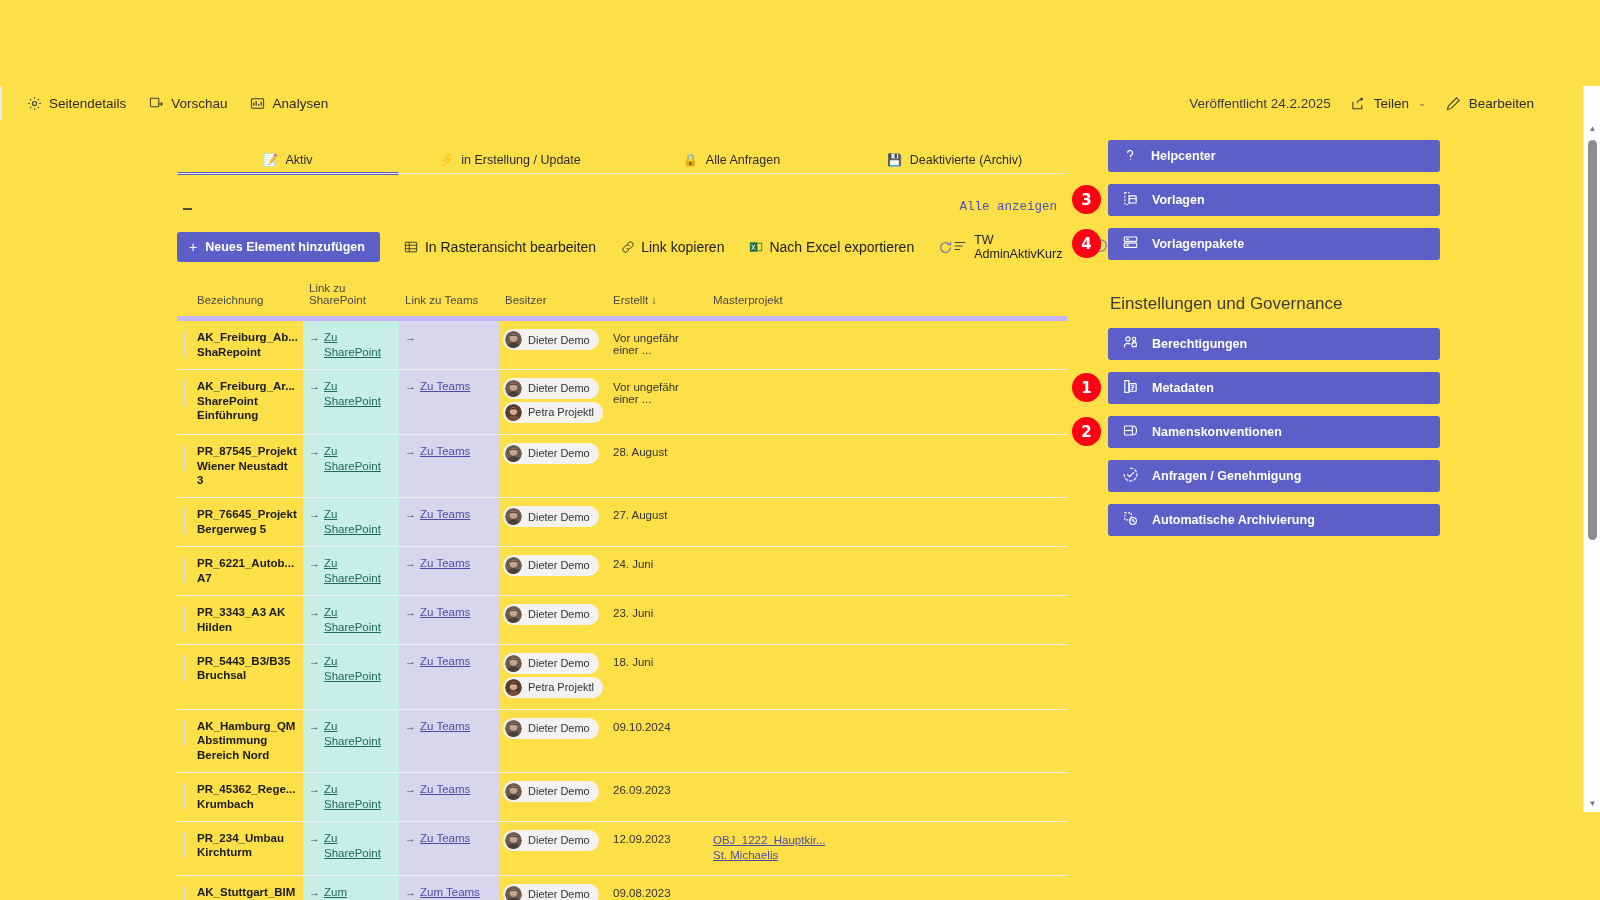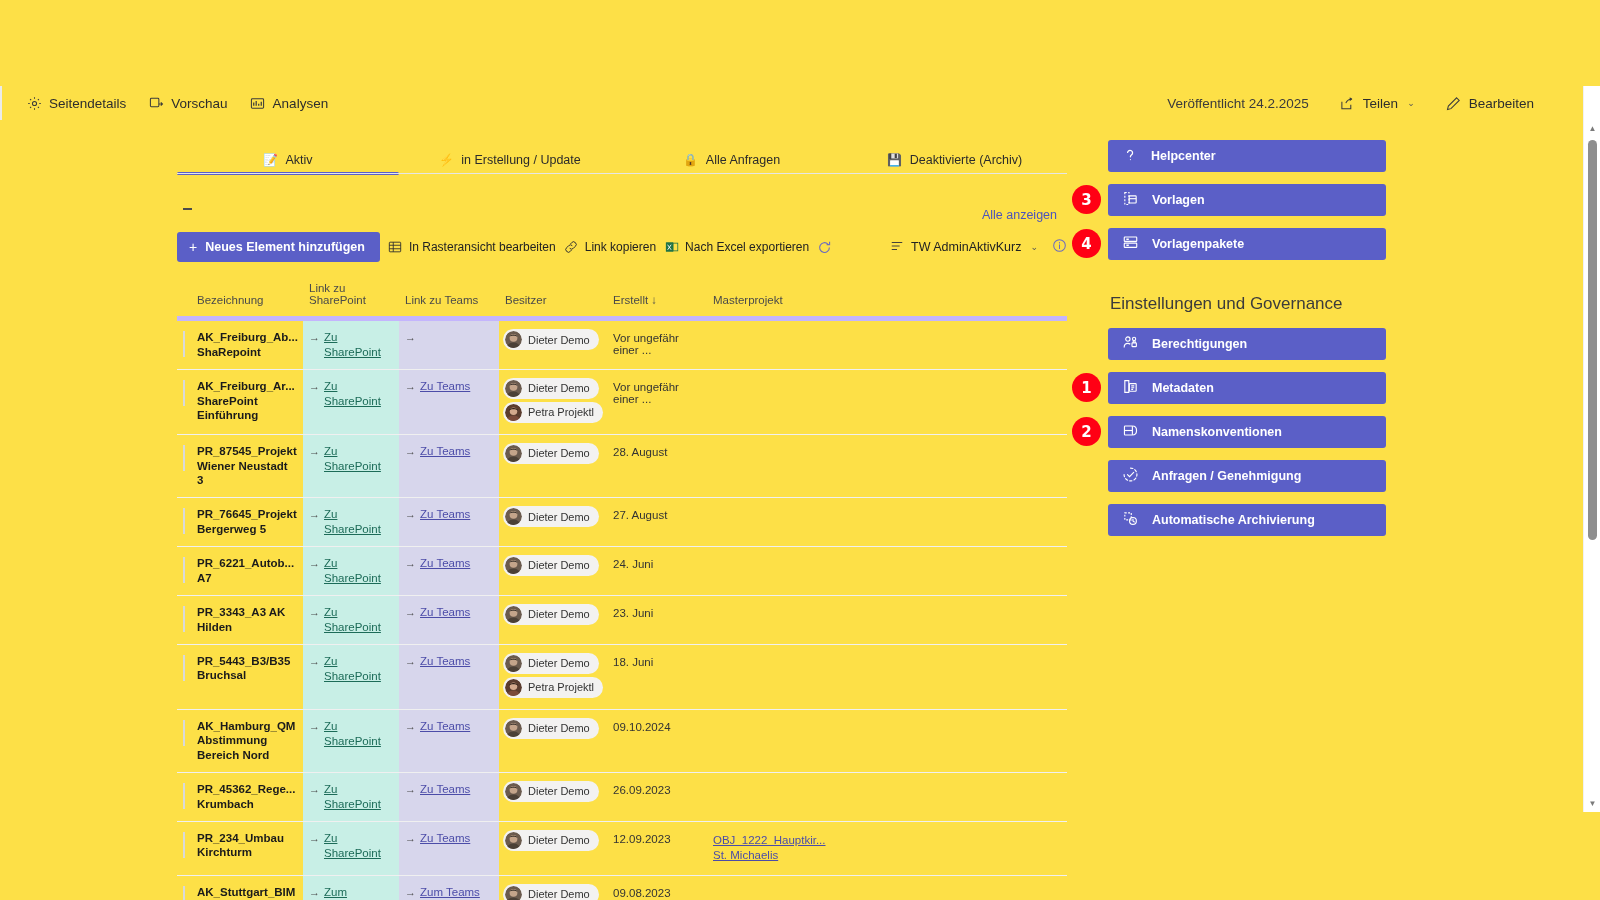--- a/index.html
+++ b/index.html
@@ -10,21 +10,21 @@
     overflow: hidden;
   }
   #page { position: relative; width: 1600px; height: 900px; background: #fde047; }
 
   
   .cmdbar {
     position: absolute; left: 0; top: 86px; width: 1552px; height: 34px;
     display: flex; align-items: center; padding: 0 18px 0 26px;
   }
   .cmd-left { display: flex; align-items: center; gap: 22px; }
-  .cmd-right { display: flex; align-items: center; gap: 31px; margin-left: auto; }
+  .cmd-right { display: flex; align-items: center; gap: 20px; margin-left: auto; }
   .cmd-item {
     display: flex; align-items: center; gap: 7px;
     font-size: 13.5px; color: #2d2d2d; cursor: pointer; white-space: nowrap;
   }
   .cmd-item .ic { display: inline-flex; width: 16px; height: 16px; align-items: center; justify-content: center; color: #3b3b3b; }
   .pub-label { font-size: 13.5px; color: #3b3b3b; white-space: nowrap; }
   .chev { font-size: 9px; color: #555; margin-left: 2px; }
 
   
   .tabstrip {
@@ -47,35 +47,35 @@
   .tab-w3 { width: 222px; }
   .tab-w4 { width: 224px; }
 
   
   .wp { position: absolute; left: 177px; top: 196px; width: 890px; }
   .wp-head { position: relative; height: 30px; }
   .collapse-dash {
     position: absolute; left: 6px; top: 12px; width: 9px; height: 1.5px; background: #4b4b4b;
   }
   .see-all {
-    position: absolute; right: 10px; top: 12px;
-    font-size: 12.5px; color: #4b53bc; cursor: pointer;
+    position: absolute; right: 10px; top: 4px;
+    font-size: 12.5px; color: #4b53bc; cursor: pointer; font-family: Liberation Mono, monospace;
   }
 
   .toolbar { display: flex; align-items: center; height: 34px; margin-top: 4px; }
   .btn-primary {
     display: inline-flex; align-items: center; gap: 8px;
     background: #5b5fc7; color: #fff; font-size: 12.5px; font-weight: 600;
     height: 30px; padding: 0 15px 0 12px; border: none; border-radius: 3px; cursor: pointer;
     white-space: nowrap;
   }
   .btn-primary .plus { font-size: 14px; font-weight: 400; line-height: 1; }
   .tb-item {
     display: inline-flex; align-items: center; gap: 6px;
-    font-size: 12px; color: #222; margin-left: 8px; cursor: pointer; white-space: nowrap;
+    font-size: 14px; color: #222; margin-left: 24px; cursor: pointer; white-space: nowrap;
   }
   .tb-item .ic { width: 15px; height: 15px; display: inline-flex; align-items: center; justify-content: center; color: #2e2e2e; }
   .tb-right { margin-left: auto; display: flex; align-items: center; gap: 14px; }
   .view-pick { display: inline-flex; align-items: center; gap: 7px; font-size: 12.5px; color: #222; cursor: pointer; }
 
   
   table.lst { width: 890px; border-collapse: collapse; margin-top: 14px; table-layout: fixed; }
   table.lst th {
     font-size: 11.5px; font-weight: 400; color: #4a4a4a; text-align: left;
     padding: 4px 6px 10px 6px; border-bottom: 5px solid #c4b5fd; vertical-align: bottom;
@@ -110,21 +110,21 @@
   .created { padding: 11px 6px; color: #333; }
   .mp { padding: 11px 6px; }
   .mp a { color: #4b4ca8; text-decoration: underline; display: block; line-height: 1.35; cursor: pointer; }
 
   
   .rail { position: absolute; left: 1108px; top: 140px; width: 290px; }
   .rail-title { font-size: 17px; color: #3b3b3b; margin: 34px 0 14px 2px; }
   .rail-title.first { margin-top: 36px; }
   .rbtn {
     position: relative; display: flex; align-items: center; gap: 13px;
-    width: 278px; height: 32px; background: #5b5fc7; color: #fff;
+    width: 332px; height: 32px; background: #5b5fc7; color: #fff;
     border-radius: 3px; padding: 0 14px; margin-bottom: 12px;
     font-size: 12.5px; font-weight: 600; cursor: pointer;
   }
   .rbtn svg { flex: 0 0 auto; }
   .badge {
     position: absolute; left: -36px; top: 1px; width: 29px; height: 29px;
     background: #ff0014; color: #fff; border-radius: 50%;
     display: flex; align-items: center; justify-content: center;
     font-size: 15px; font-weight: bold; font-family: "DejaVu Sans", sans-serif;
   }

